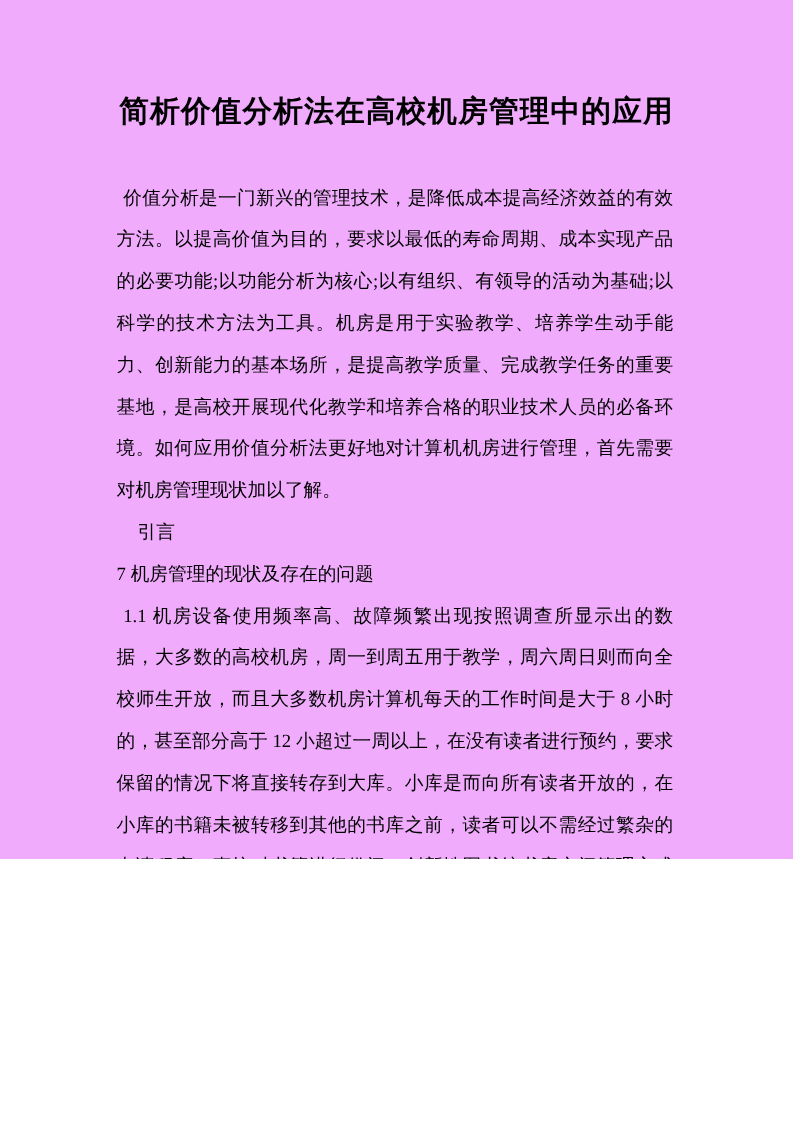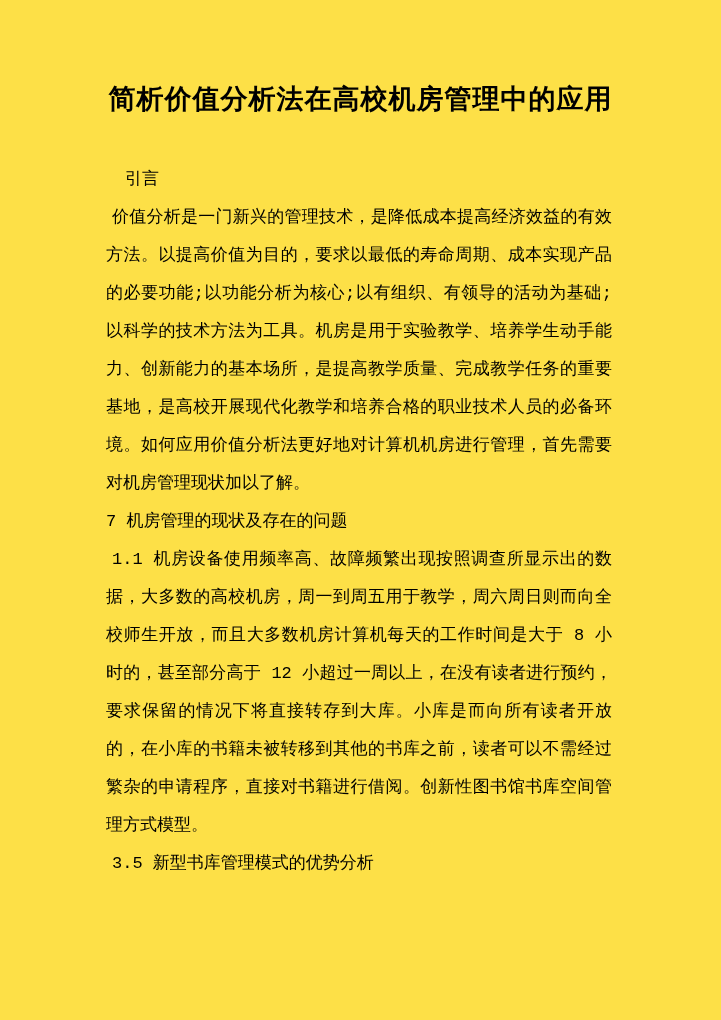--- a/index.html
+++ b/index.html
@@ -3,24 +3,24 @@
 <meta charset="utf-8">
 <style>
   html, body {
     margin: 0;
     padding: 0;
     background: #ffffff;
   }
   .page {
     position: relative;
     width: 721px;
-    height: 1020px;
-    background: #fde047;
+    height: 781px;
+    background: #f0abfc;
     color: #000000;
-    font-family: Liberation Mono, monospace;
+    font-family: Liberation Serif, serif;
     overflow: hidden;
     box-sizing: border-box;
   }
   .doc-title {
     margin: 85px 40px 0 40px;
     font-size: 27px;
     line-height: 32px;
     font-weight: bold;
     text-align: center;
     letter-spacing: 1px;
@@ -40,23 +40,23 @@
   .indent-sm { text-indent: 6px; }
   .indent-none { text-indent: 0; }
 </style>
 </head>
 <body>
 
 <div class="page">
   <h1 class="doc-title">简析价值分析法在高校机房管理中的应用</h1>
 
   <div class="content">
+    <p class="para indent-sm">价值分析是一门新兴的管理技术，是降低成本提高经济效益的有效方法。以提高价值为目的，要求以最低的寿命周期、成本实现产品的必要功能;以功能分析为核心;以有组织、有领导的活动为基础;以科学的技术方法为工具。机房是用于实验教学、培养学生动手能力、创新能力的基本场所，是提高教学质量、完成教学任务的重要基地，是高校开展现代化教学和培养合格的职业技术人员的必备环境。如何应用价值分析法更好地对计算机机房进行管理，首先需要对机房管理现状加以了解。</p>
+
     <p class="para indent-lg">引言</p>
-
-    <p class="para indent-sm">价值分析是一门新兴的管理技术，是降低成本提高经济效益的有效方法。以提高价值为目的，要求以最低的寿命周期、成本实现产品的必要功能;以功能分析为核心;以有组织、有领导的活动为基础;以科学的技术方法为工具。机房是用于实验教学、培养学生动手能力、创新能力的基本场所，是提高教学质量、完成教学任务的重要基地，是高校开展现代化教学和培养合格的职业技术人员的必备环境。如何应用价值分析法更好地对计算机机房进行管理，首先需要对机房管理现状加以了解。</p>
 
     <p class="para indent-none">7 机房管理的现状及存在的问题</p>
 
     <p class="para indent-sm">1.1 机房设备使用频率高、故障频繁出现按照调查所显示出的数据，大多数的高校机房，周一到周五用于教学，周六周日则而向全校师生开放，而且大多数机房计算机每天的工作时间是大于 8 小时的，甚至部分高于 12 小超过一周以上，在没有读者进行预约，要求保留的情况下将直接转存到大库。小库是而向所有读者开放的，在小库的书籍未被转移到其他的书库之前，读者可以不需经过繁杂的申请程序，直接对书籍进行借阅。创新性图书馆书库空间管理方式模型。</p>
 
     <p class="para indent-sm">3.5 新型书库管理模式的优势分析</p>
 
   </div>
 </div>
 

